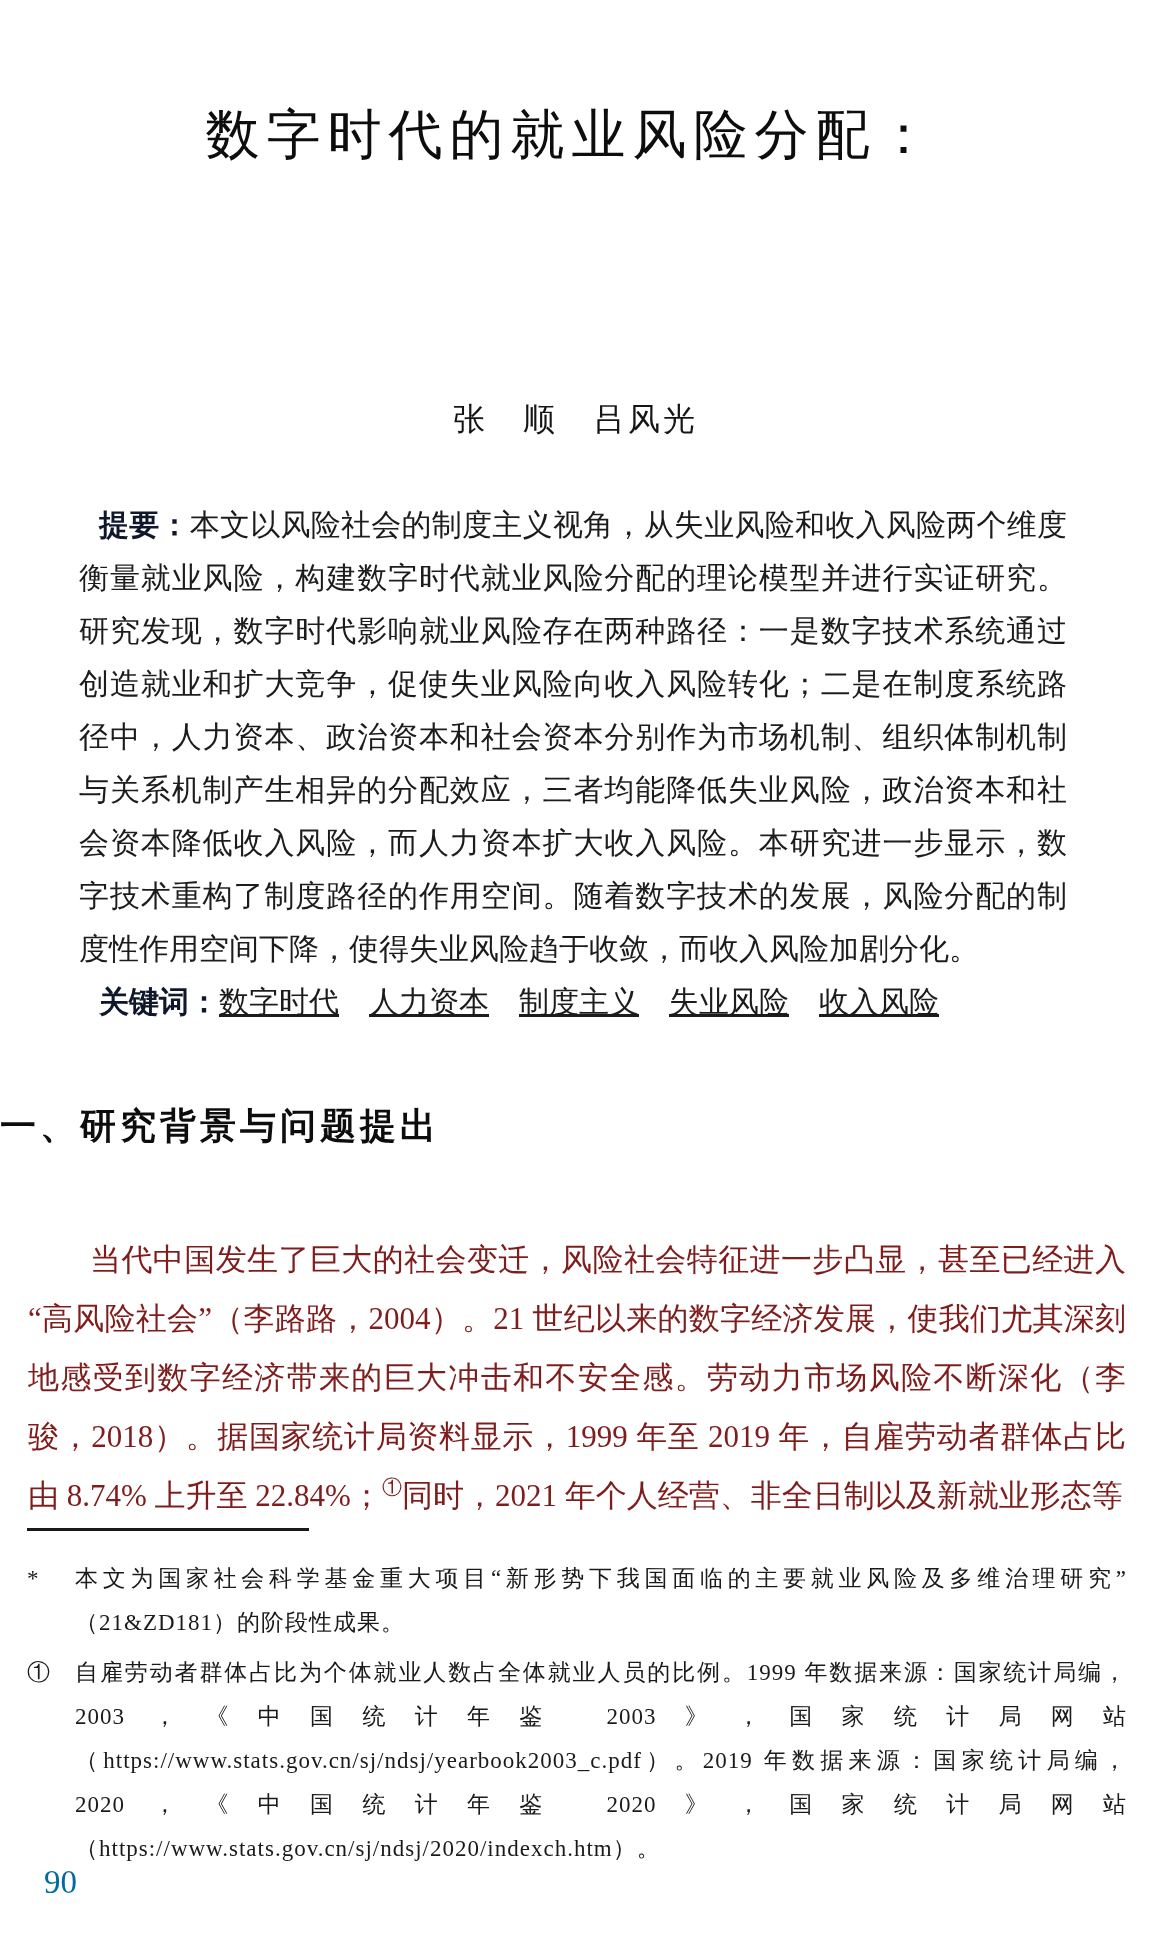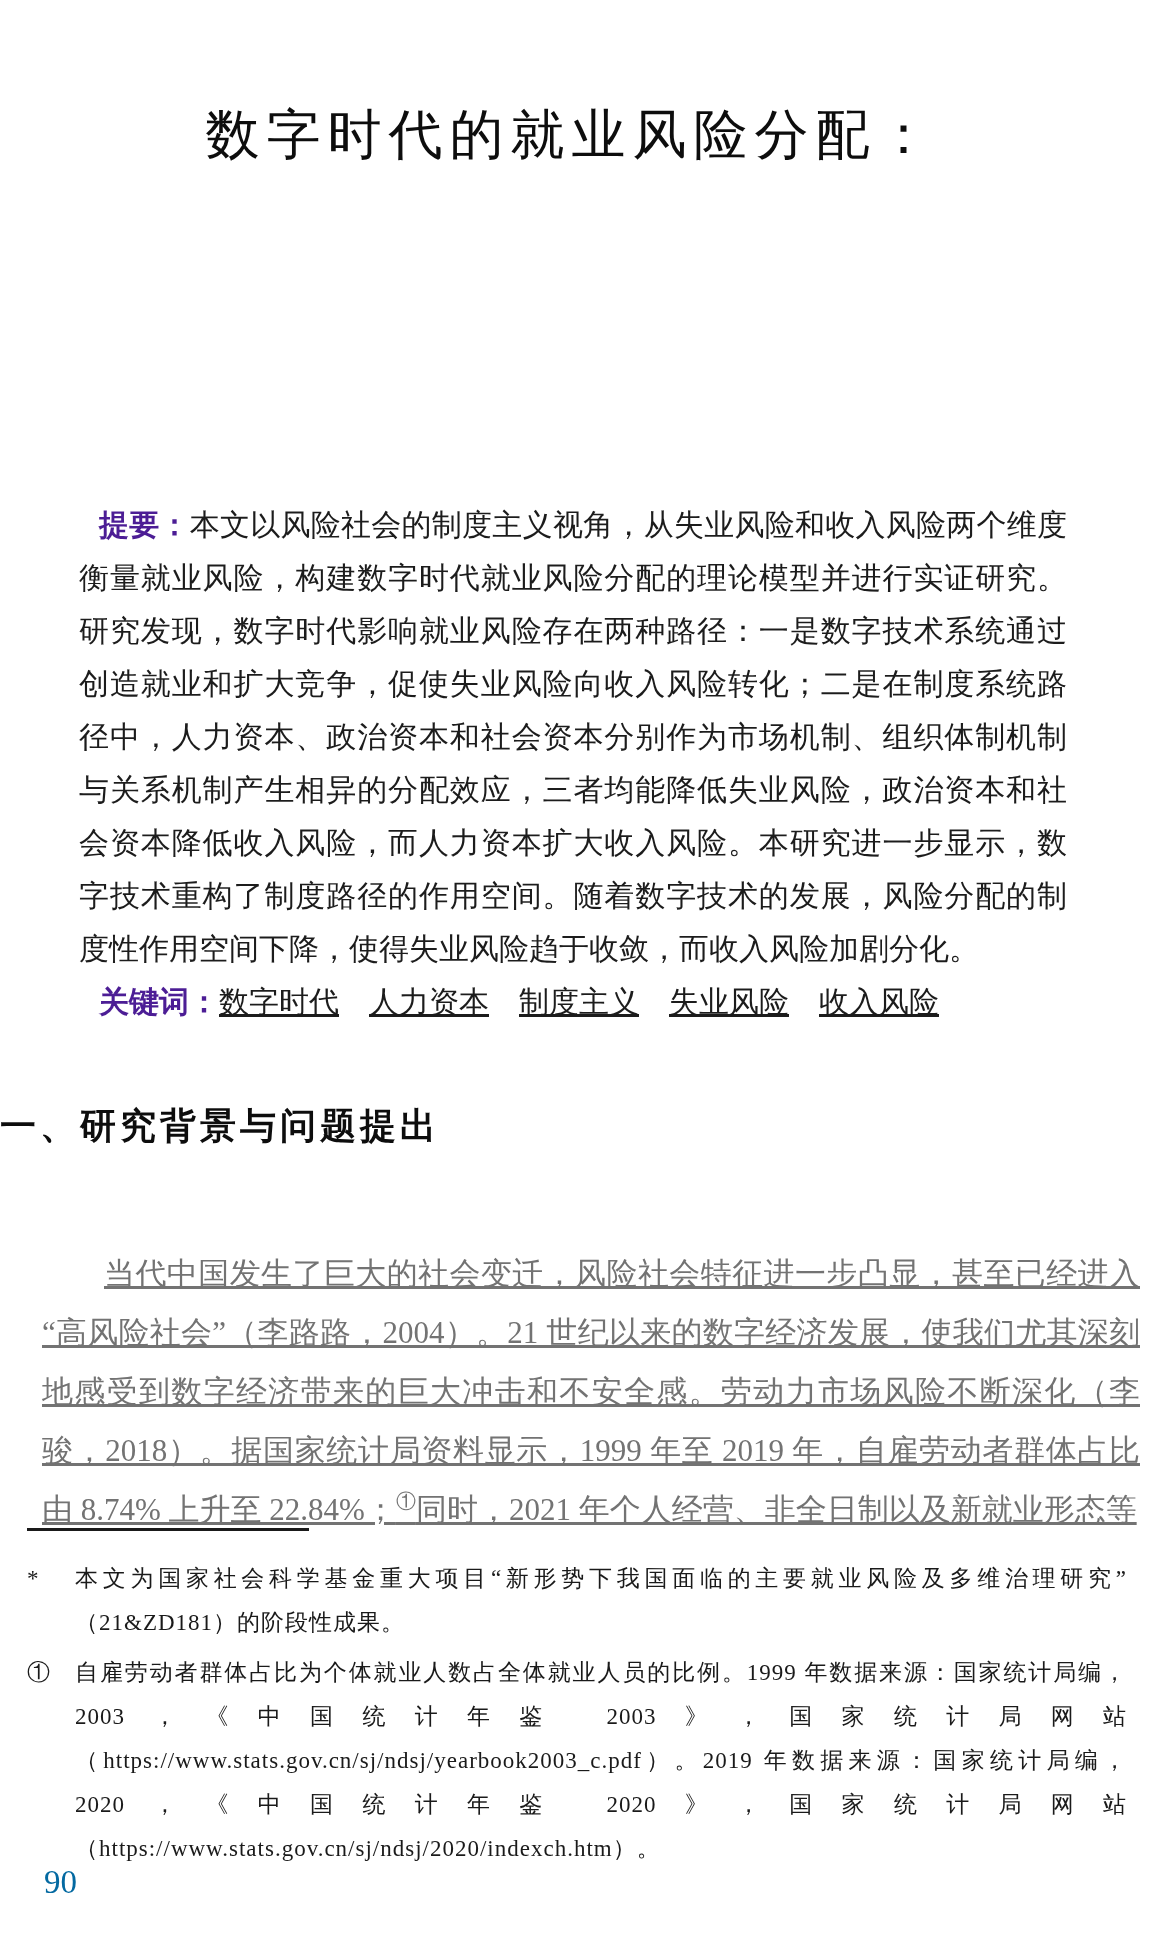--- a/index.html
+++ b/index.html
@@ -47,21 +47,21 @@
     font-size: 30px;
     line-height: 53px;
     text-align: justify;
     text-justify: inter-ideograph;
     color: #1c1c1c;
   }
   .abstract-para { margin: 0; text-indent: 20px; }
   .label-bold {
     font-family: "Liberation Sans", "DejaVu Sans", sans-serif;
     font-weight: bold;
-    color: #4c1d95;
+    color: #0f172a;
   }
   .keywords-line { margin: 0; text-indent: 20px; }
   .kw { margin-right: 30px; text-decoration: underline; }
   .kw:last-child { margin-right: 0; }
   
   .section-heading {
     position: absolute;
     top: 1102px; left: 0; right: 0;
     text-align: left;
     font-size: 36px;
@@ -72,24 +72,23 @@
   
   .body-para {
     position: absolute;
     top: 1228px;
     left: 26px;
     width: 1098px;
     font-size: 31px;
     line-height: 59px;
     text-align: justify;
     text-justify: inter-ideograph;
-    color: #737373;
-    margin: 16px;
+    color: #7f1d1d;
+    margin: 2px;
     text-indent: 62px;
-    text-decoration: underline;
   }
   .ref-sup {
     font-size: 20px;
     vertical-align: 12px;
     line-height: 0;
   }
   
   .footnote-block {
     position: absolute;
     top: 1528px;
@@ -131,20 +130,21 @@
 </style>
 </head>
 <body>
 
 <div class="page">
 
   <div class="title-block">
     <div>数字时代的就业风险分配：</div>
   </div>
 
+  <div class="authors">张　顺　吕风光</div>
 
   <div class="abstract-block">
     <p class="abstract-para"><span class="label-bold">提要：</span><span>本文以风险社会的制度主义视角，从失业风险和收入风险两个维度衡量就业风险，构建数字时代就业风险分配的理论模型并进行实证研究。研究发现，数字时代影响就业风险存在两种路径：一是数字技术系统通过创造就业和扩大竞争，促使失业风险向收入风险转化；二是在制度系统路径中，人力资本、政治资本和社会资本分别作为市场机制、组织体制机制与关系机制产生相异的分配效应，三者均能降低失业风险，政治资本和社会资本降低收入风险，而人力资本扩大收入风险。本研究进一步显示，数字技术重构了制度路径的作用空间。随着数字技术的发展，风险分配的制度性作用空间下降，使得失业风险趋于收敛，而收入风险加剧分化。</span></p>
     <p class="keywords-line"><span class="label-bold">关键词：</span><span class="kw">数字时代</span><span class="kw">人力资本</span><span class="kw">制度主义</span><span class="kw">失业风险</span><span class="kw">收入风险</span></p>
   </div>
 
   <div class="section-heading">一、研究背景与问题提出</div>
 
   <p class="body-para"><span>当代中国发生了巨大的社会变迁，风险社会特征进一步凸显，甚至已经进入“高风险社会”（李路路，2004）。21 世纪以来的数字经济发展，使我们尤其深刻地感受到数字经济带来的巨大冲击和不安全感。劳动力市场风险不断深化（李骏，2018）。据国家统计局资料显示，1999 年至 2019 年，自雇劳动者群体占比由 8.74% 上升至 22.84%；</span><sup class="ref-sup">①</sup><span>同时，2021 年个人经营、非全日制以及新就业形态等</span></p>
 

